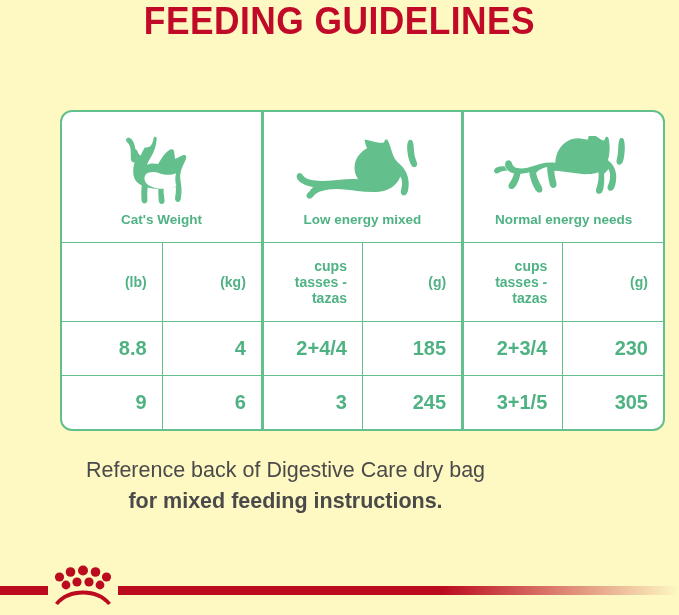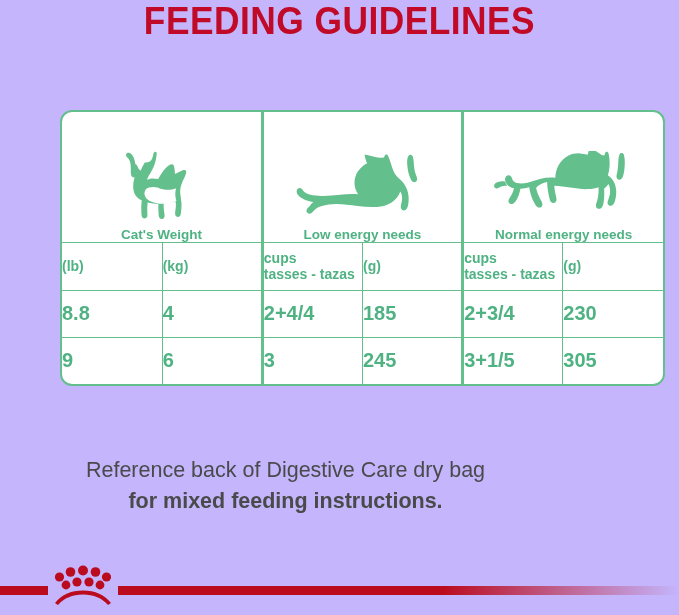--- a/index.html
+++ b/index.html
@@ -9,21 +9,21 @@
     height: 615px;
     background: #ffffff;
     font-family: "Liberation Sans", sans-serif;
     overflow: hidden;
   }
 
   #page {
     position: relative;
     width: 679px;
     height: 615px;
-    background: #c4b5fd;
+    background: #fef9c3;
   }
 
   
   .title {
     position: absolute;
     top: 0px;
     left: 0;
     width: 679px;
     text-align: center;
     font-family: "Liberation Sans Narrow", "Liberation Sans", sans-serif;
@@ -50,25 +50,25 @@
   }
 
   table.fg {
     width: 100%;
     border-collapse: collapse;
     table-layout: fixed;
   }
 
   table.fg td, table.fg th {
     border: 1px solid #63bf8c;
-    text-align: left;
+    text-align: right;
     vertical-align: middle;
     color: #4fb283;
     font-weight: bold;
-    padding: 0;
+    padding: 15px;
   }
 
   
   table.fg tr > td:first-child,
   table.fg tr > th:first-child { border-left: 0; }
   table.fg tr > td:last-child,
   table.fg tr > th:last-child { border-right: 0; }
   table.fg tr:first-child > th { border-top: 0; }
   table.fg tr:last-child > td { border-bottom: 0; }
 
@@ -227,21 +227,21 @@
                   c6-0.6 12.1-1 18.1-0.5c-2.1-3.1-3.4-6.8-3.6-10.5c-0.2-4.4 1.1-8.8 3.5-12.4
                   c2.3-3.4 5.5-6.2 9.1-8.1c-1.2-2.8-2.1-5.8-2.5-8.8C91.9 8.2 91.7 6.8 92.5 5.5z
                   M116.5 4.8c1.1-1.6 3.5-1.2 4.2 0.6c1 2.5 1 5.3 1.2 8c0.3 3.6 0.8 7.2 2.1 10.6
                   c0.6 1.5 1.4 3.1 1.1 4.7c-0.3 1.7-2.2 2.9-3.8 2.3c-1.4-0.5-2.1-1.9-2.7-3.2
                   c-1.8-3.9-2.8-8.2-3.2-12.5C115.1 11.7 114.7 7.6 116.5 4.8z"></path>
                 <path fill="#63bf8c" d="M30 48.5c-2.4 0.6-4.9 1-7.2 2c-1.6 0.7-3.2 1.7-4.2 3.2
                   c-0.8 1.2-0.6 3 0.6 3.9c1.2 0.9 2.9 0.5 3.9-0.5c1.5-1.5 3.6-2.3 5.6-2.8
                   c2.6-0.7 5.3-0.9 8-1c-1.8-1.3-3.5-2.8-4.9-4.5C31.2 48.6 30.6 48.4 30 48.5z"></path>
               </svg>
             </span>
-            <span class="icon-label">Low energy needs</span>
+            <span class="icon-label">Low energy mixed</span>
           </div>
         </th>
         <th colspan="2" class="sep-left">
           <div class="icon-cell">
             <span>
               <svg width="140" height="72" viewBox="0 0 140 72" aria-hidden="true">
                 <path fill="#63bf8c" d="M111 2.5c0.5-2.2 3.1-2.2 3.6 0c1 4.3 1.2 8.8 0.9 13.2
                   c-0.2 2.9-0.7 5.8-1.6 8.6c2.1 1.5 4 3.4 5.4 5.6c1.8 2.9 2.7 6.3 2.9 9.7
                   c0.2 3.3-0.2 6.7-1.1 9.9c-0.5 1.8-1.2 3.7-2.8 4.8c-1.3 0.9-3.3 0.6-4.2-0.7
                   c-0.9-1.3-0.6-3 0-4.4c1.2-2.9 2-6 2-9.2c0-2.4-0.5-4.8-1.6-6.9

